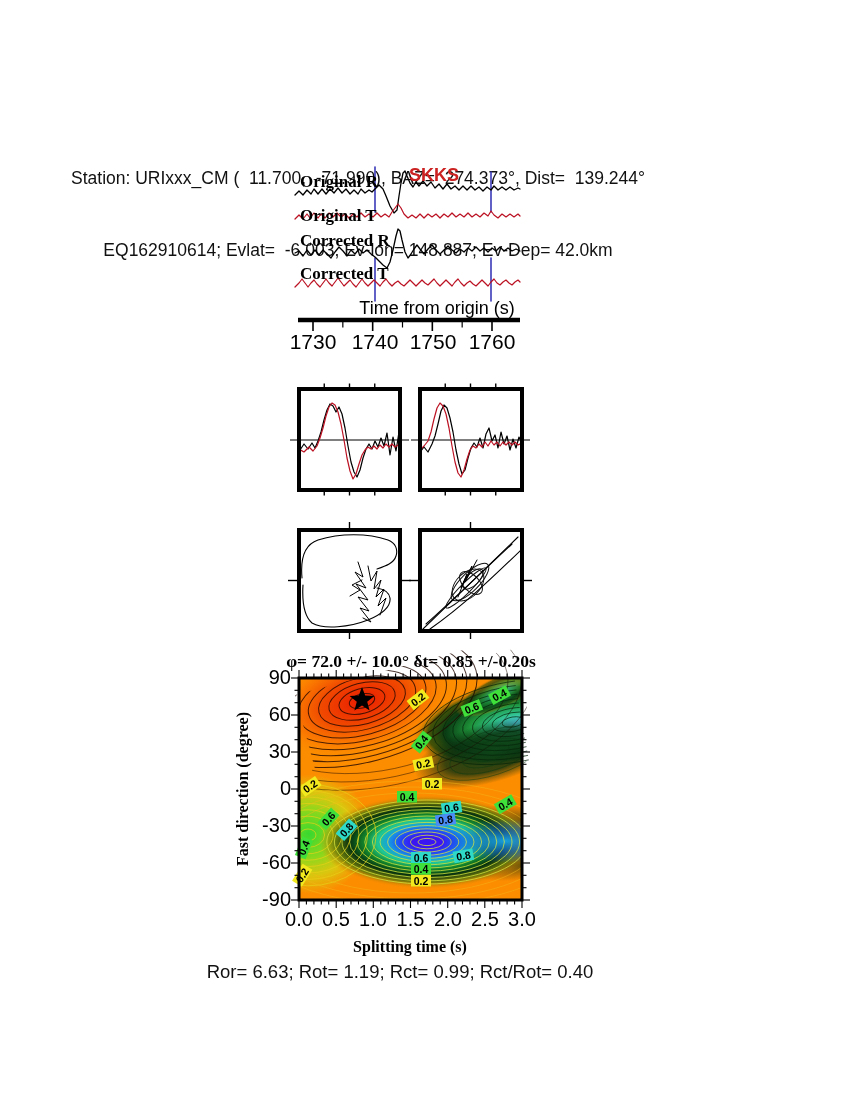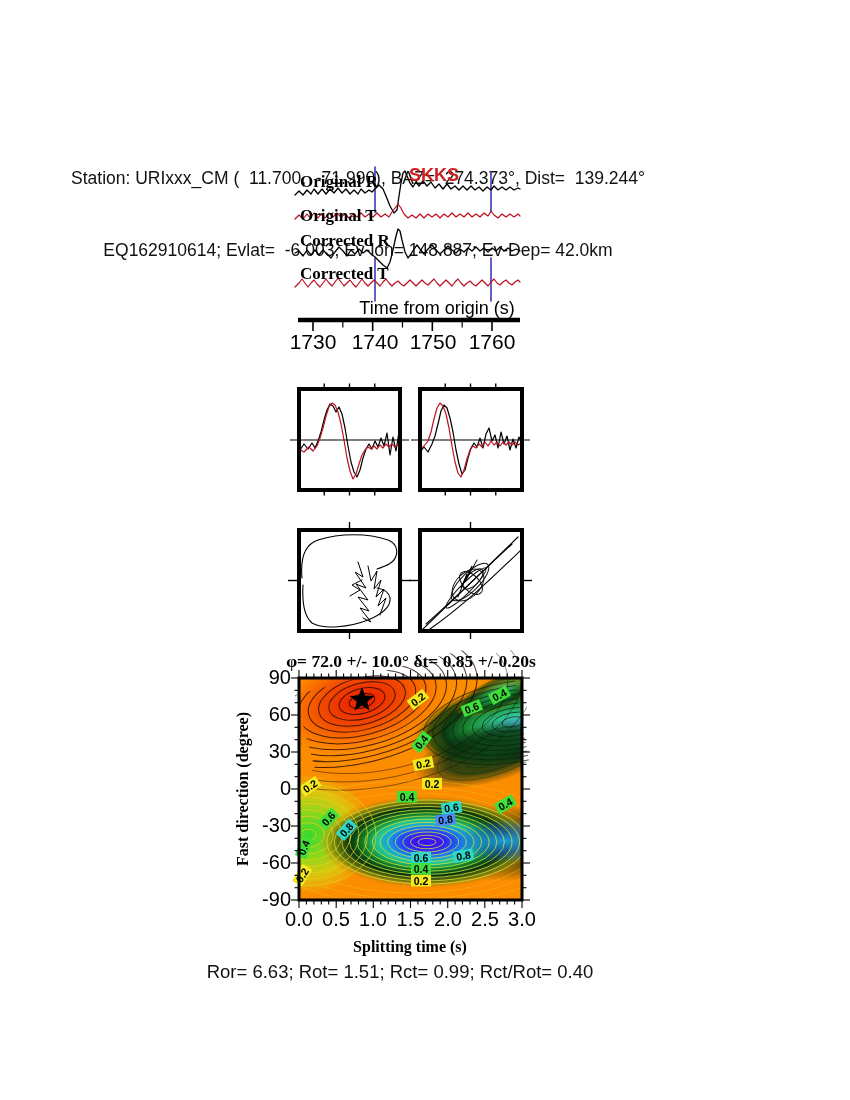--- a/index.html
+++ b/index.html
@@ -430,15 +430,15 @@
     <text x="336" y="926" text-anchor="middle" class="sans" font-size="20" fill="#000">0.5</text>
     <text x="373" y="926" text-anchor="middle" class="sans" font-size="20" fill="#000">1.0</text>
     <text x="410.5" y="926" text-anchor="middle" class="sans" font-size="20" fill="#000">1.5</text>
     <text x="448" y="926" text-anchor="middle" class="sans" font-size="20" fill="#000">2.0</text>
     <text x="485" y="926" text-anchor="middle" class="sans" font-size="20" fill="#000">2.5</text>
     <text x="522" y="926" text-anchor="middle" class="sans" font-size="20" fill="#000">3.0</text>
 
     <text x="410" y="952" text-anchor="middle" class="serifb" font-size="16" fill="#000">Splitting time (s)</text>
   </svg>
 
-  <div class="ftr">Ror= 6.63; Rot= 1.51; Rct= 0.99; Rct/Rot= 0.40</div>
+  <div class="ftr">Ror= 6.63; Rot= 1.19; Rct= 0.99; Rct/Rot= 0.40</div>
 
 </div>
 
 </body></html>

